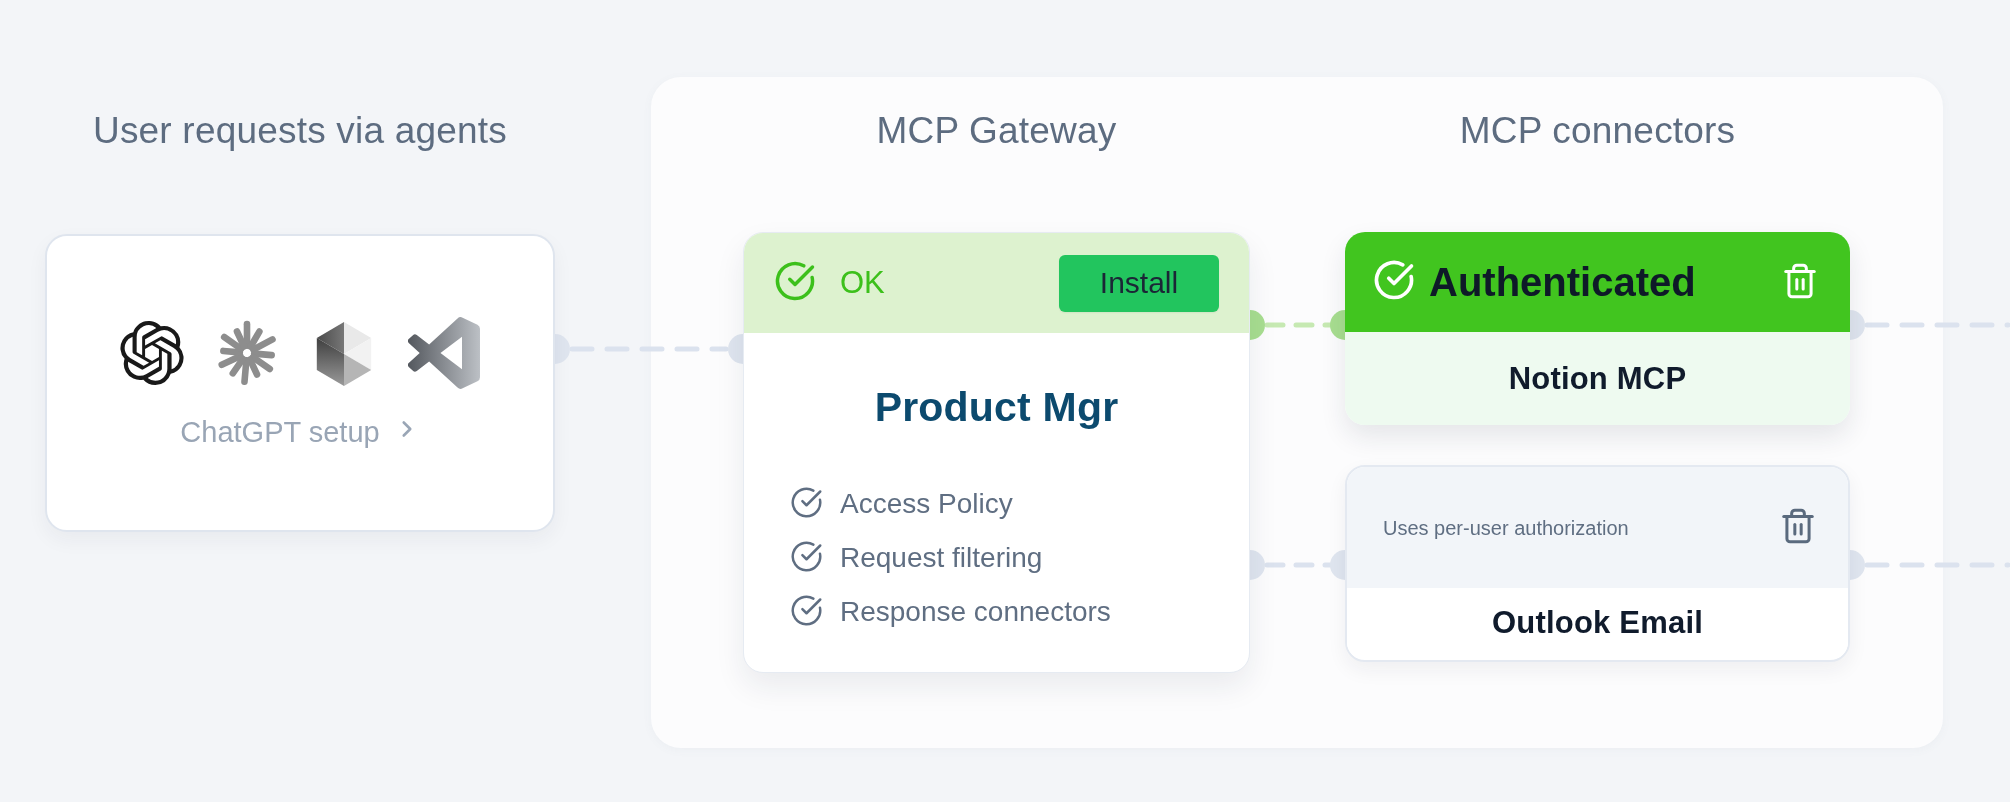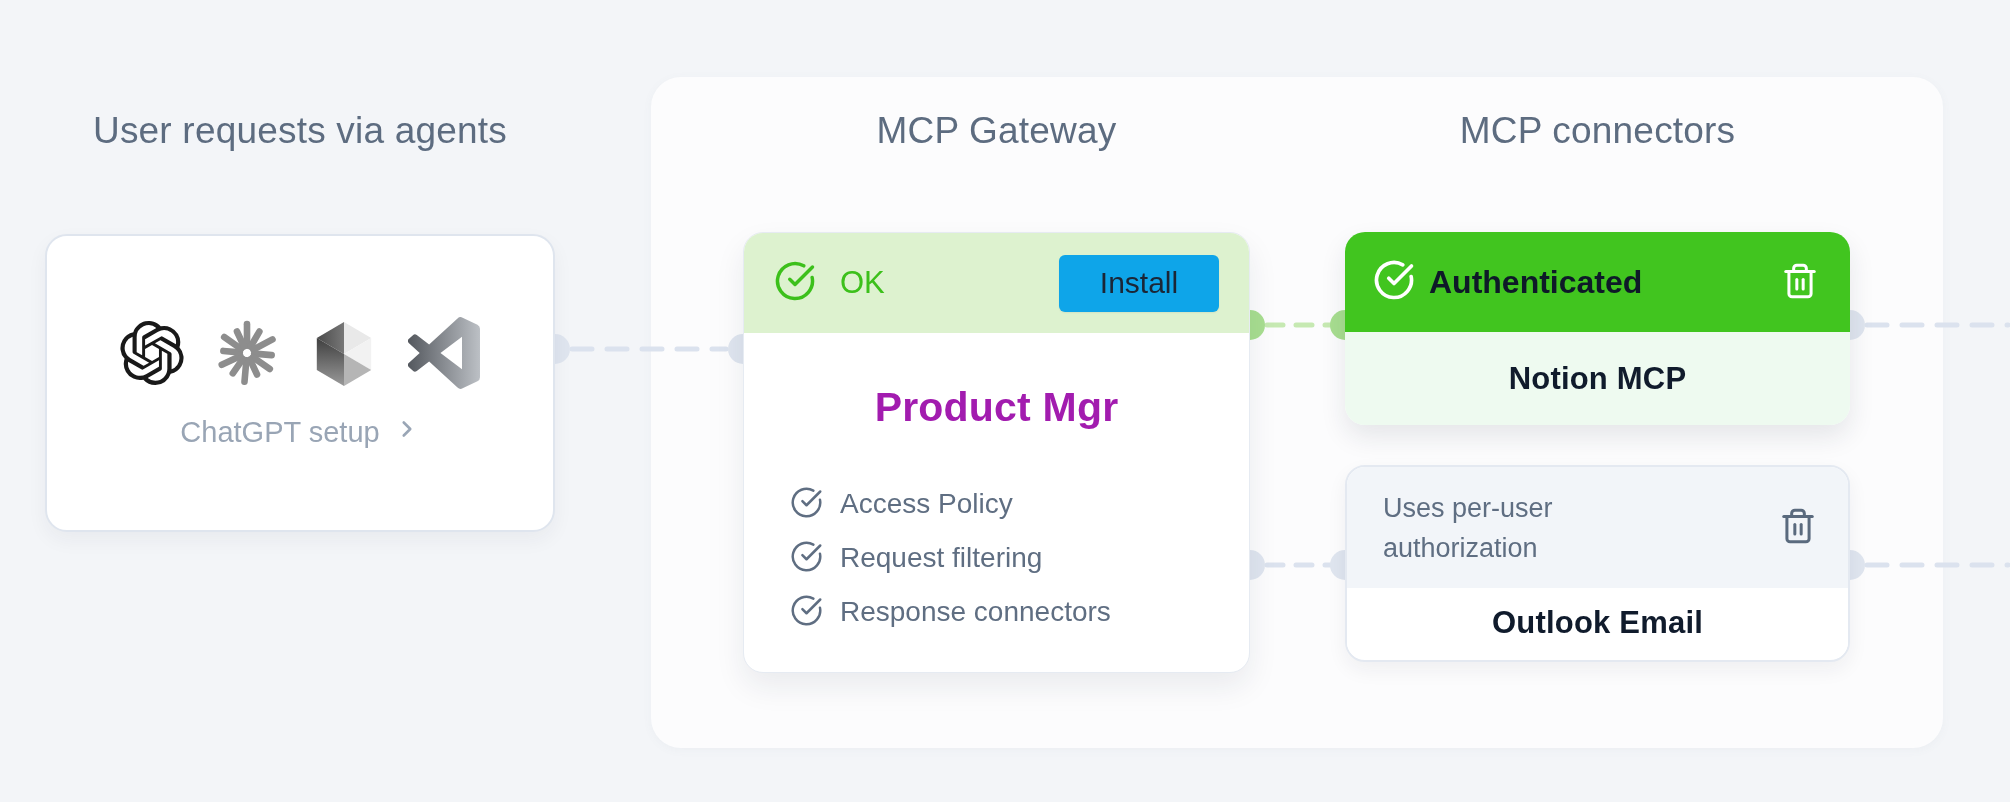--- a/index.html
+++ b/index.html
@@ -50,61 +50,61 @@
     box-shadow:0 14px 30px rgba(30,41,59,.08);
     overflow:hidden;
   }
   .gw-header{
     height:100px;background:#ddf2cf;
     display:flex;align-items:center;padding:0 30px;box-sizing:border-box;
   }
   .gw-status{margin-left:24px;font-size:31px;font-weight:500;color:#3cc01b;}
   .install-btn{
     margin-left:auto;width:160px;height:57px;
-    background:#0ea5e9;border:none;border-radius:6px;
+    background:#22c55e;border:none;border-radius:6px;
     font-family:inherit;font-size:30px;font-weight:500;color:#1b2636;
     cursor:pointer;box-shadow:0 1px 2px rgba(15,23,42,.06);
   }
   .gw-body{padding:50px 46px 0 46px;box-sizing:border-box;}
   .gw-title{
-    text-align:center;font-size:41px;font-weight:700;color:#a21caf;
+    text-align:center;font-size:41px;font-weight:700;color:#0c4a6e;
     line-height:48px;margin:0 0 56px 0;letter-spacing:.2px;
   }
   .feature{display:flex;align-items:center;gap:17px;height:34px;margin-bottom:20px;}
   .feature-label{font-size:28px;color:#5f6e82;}
 
   
   .notion-card{
     left:1345px;top:232px;width:505px;height:193px;
     border-radius:20px;overflow:hidden;
     box-shadow:0 12px 26px rgba(30,41,59,.10);
   }
   .notion-header{
     height:100px;background:#41c51f;
     display:flex;align-items:center;padding:0 28px;box-sizing:border-box;
   }
-  .notion-status{margin-left:14px;font-size:32px;font-weight:600;color:#0e1a28;}
+  .notion-status{margin-left:14px;font-size:40px;font-weight:600;color:#0e1a28;}
   .notion-body{
     height:93px;background:#eefaf0;
     display:flex;align-items:center;justify-content:center;
   }
   .connector-title{font-size:31px;font-weight:700;color:#101b2c;letter-spacing:.2px;}
 
   
   .outlook-card{
     left:1345px;top:465px;width:505px;height:197px;
     background:#ffffff;border:2px solid #e4e9f1;border-radius:20px;
     box-shadow:0 8px 20px rgba(30,41,59,.06);
     overflow:hidden;
   }
   .outlook-header{
     height:121px;background:#f2f5f9;
     display:flex;align-items:center;padding:0 28px 0 36px;box-sizing:border-box;
   }
-  .outlook-note{font-size:27px;color:#5f6e82;line-height:40px;max-width:280px;}
+  .outlook-note{font-size:20px;color:#5f6e82;line-height:40px;max-width:280px;text-align:center;}
   .outlook-body{
     height:70px;background:#ffffff;
     display:flex;align-items:center;justify-content:center;
   }
 
   
   .trash-btn{
     margin-left:auto;background:transparent;border:none;padding:0;cursor:pointer;
     display:flex;align-items:center;justify-content:center;width:44px;height:44px;
   }

